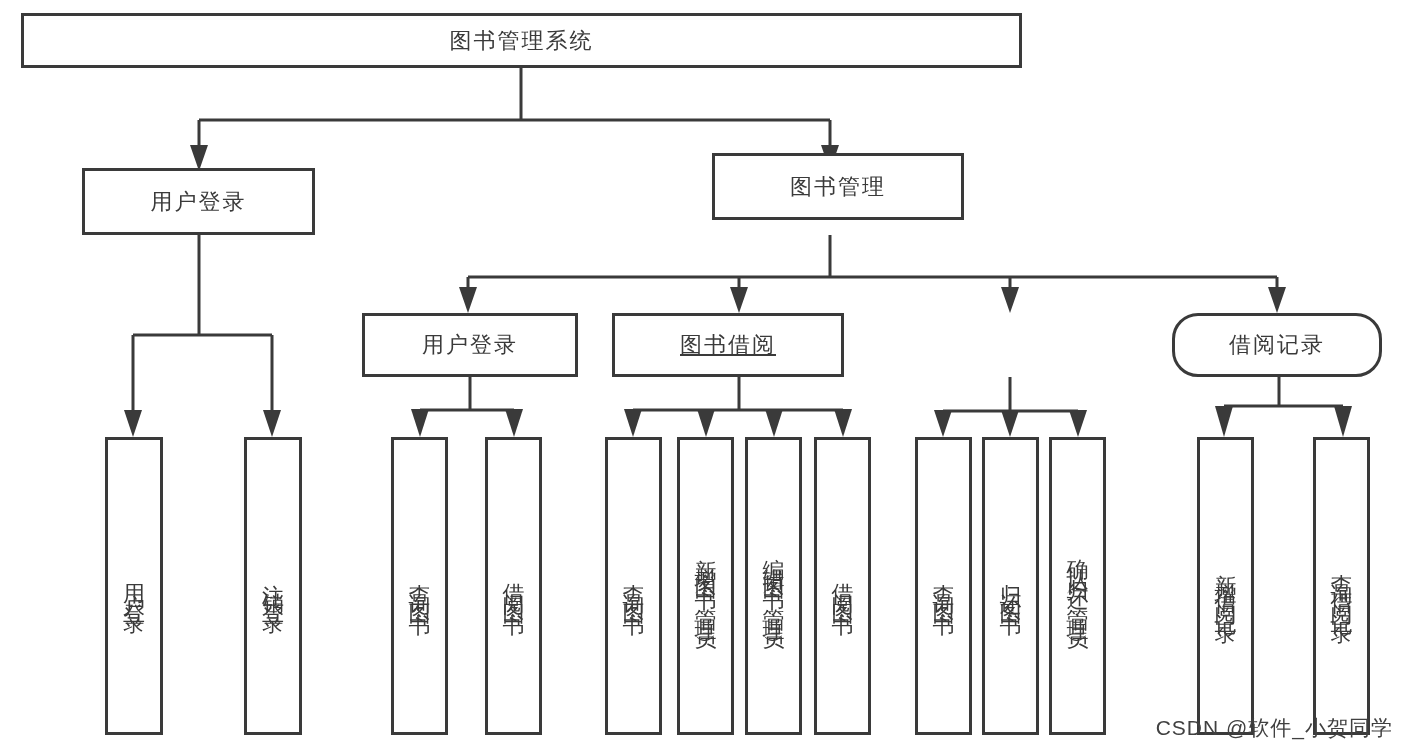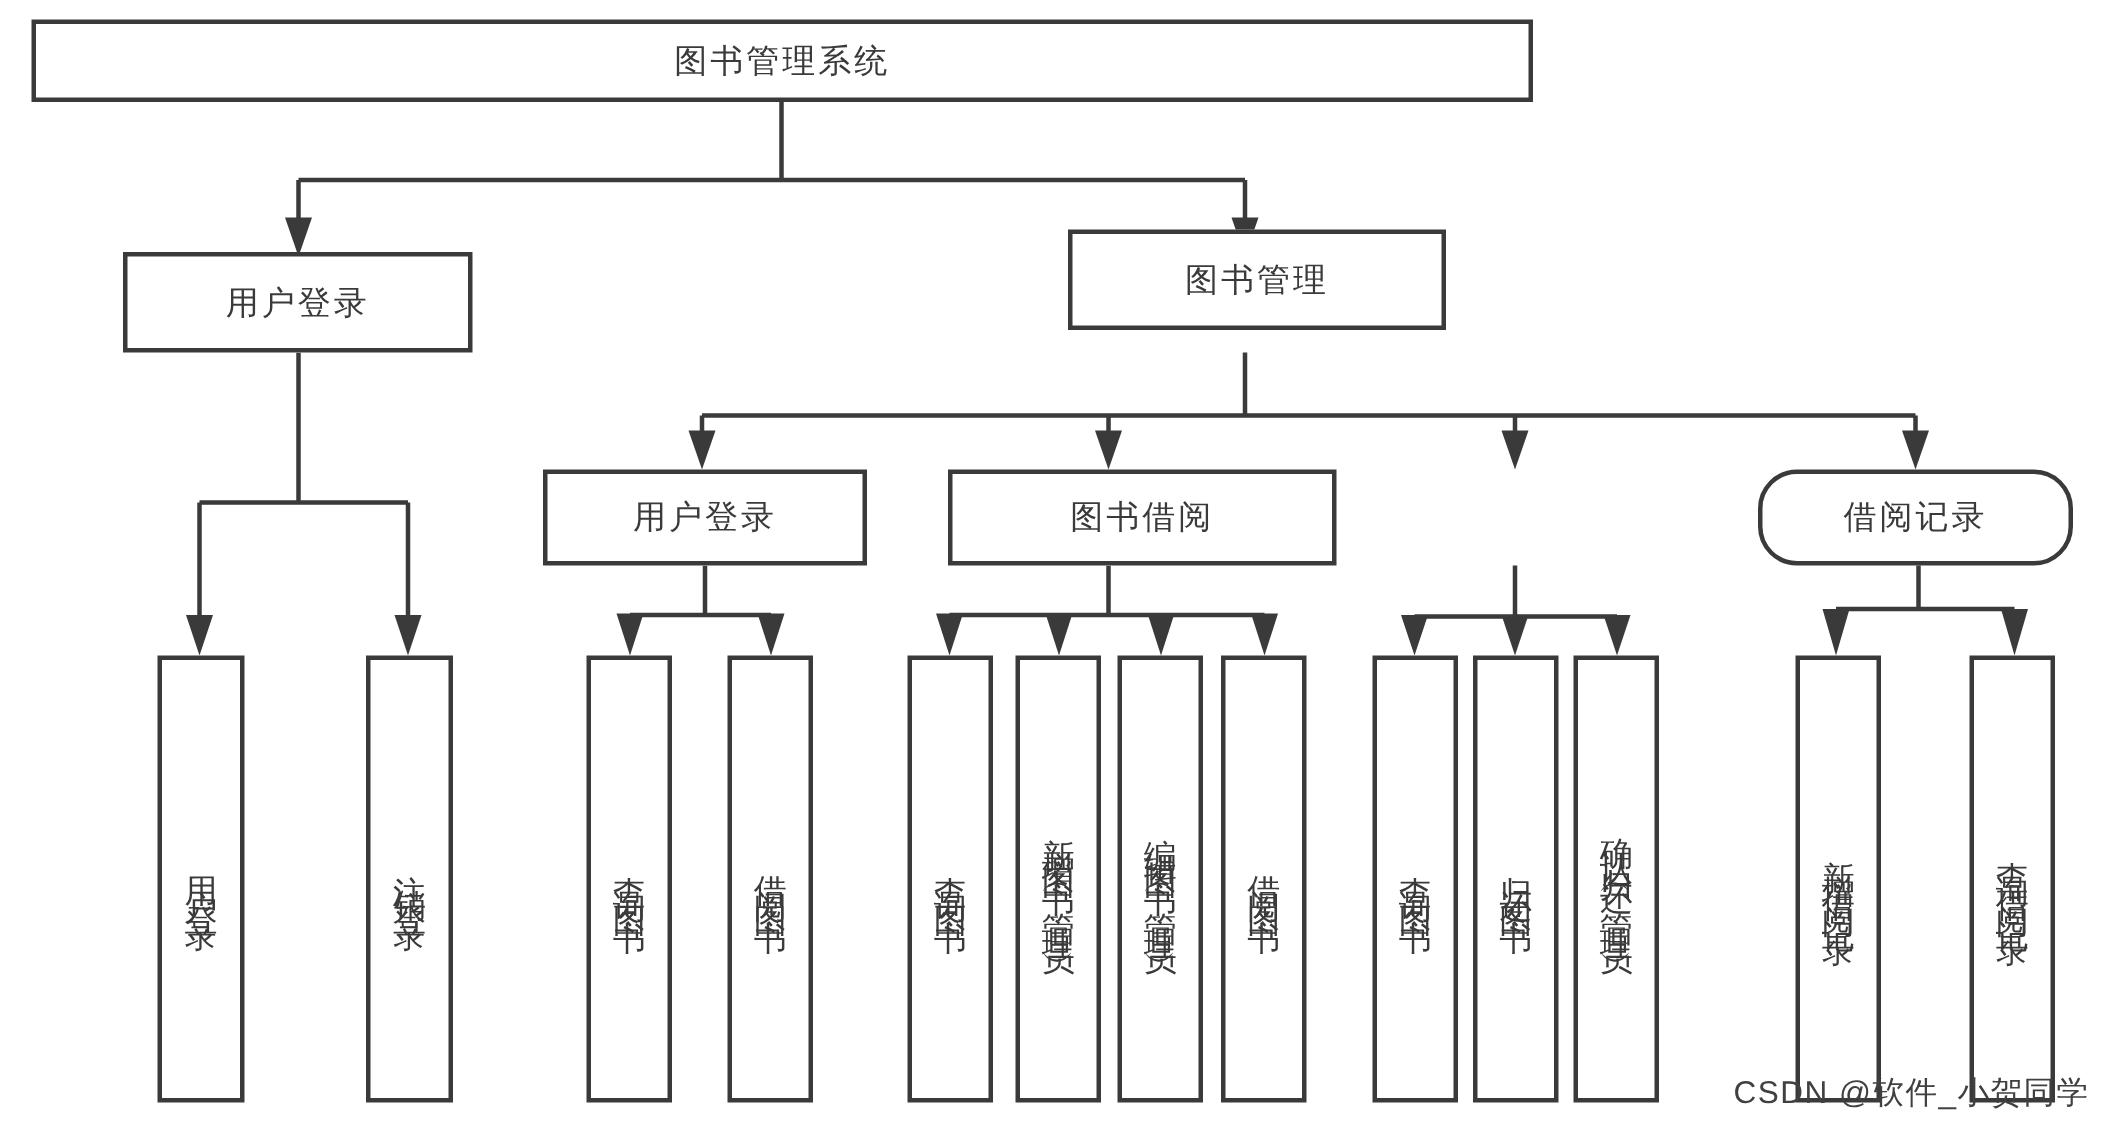--- a/index.html
+++ b/index.html
@@ -71,21 +71,21 @@
     <polygon points="1215,406 1233,406 1224,437"></polygon>
     <polygon points="1334,406 1352,406 1343,437"></polygon>
   </svg>
 
   <div class="node root" style="left:21px; top:13px; width:1001px; height:55px;">图书管理系统</div>
 
   <div class="node" style="left:82px; top:168px; width:233px; height:67px;">用户登录</div>
   <div class="node" style="left:712px; top:153px; width:252px; height:67px;">图书管理</div>
 
   <div class="node" style="left:362px; top:313px; width:216px; height:64px;">用户登录</div>
-  <div class="node" style="left:632px; top:313px; width:259px; height:64px;">图书借阅</div>
+  <div class="node" style="left:612px; top:313px; width:232px; height:64px;text-decoration:underline;">图书借阅</div>
   <div class="node" style="left:1172px; top:313px; width:210px; height:64px;border-radius:26px;">借阅记录</div>
 
   <div class="leaf" style="left:105px; width:58px;">
     <span>用户登录</span>
   </div>
   <div class="leaf" style="left:244px; width:58px;">
     <span>注销登录</span>
   </div>
 
   <div class="leaf" style="left:391px;">

